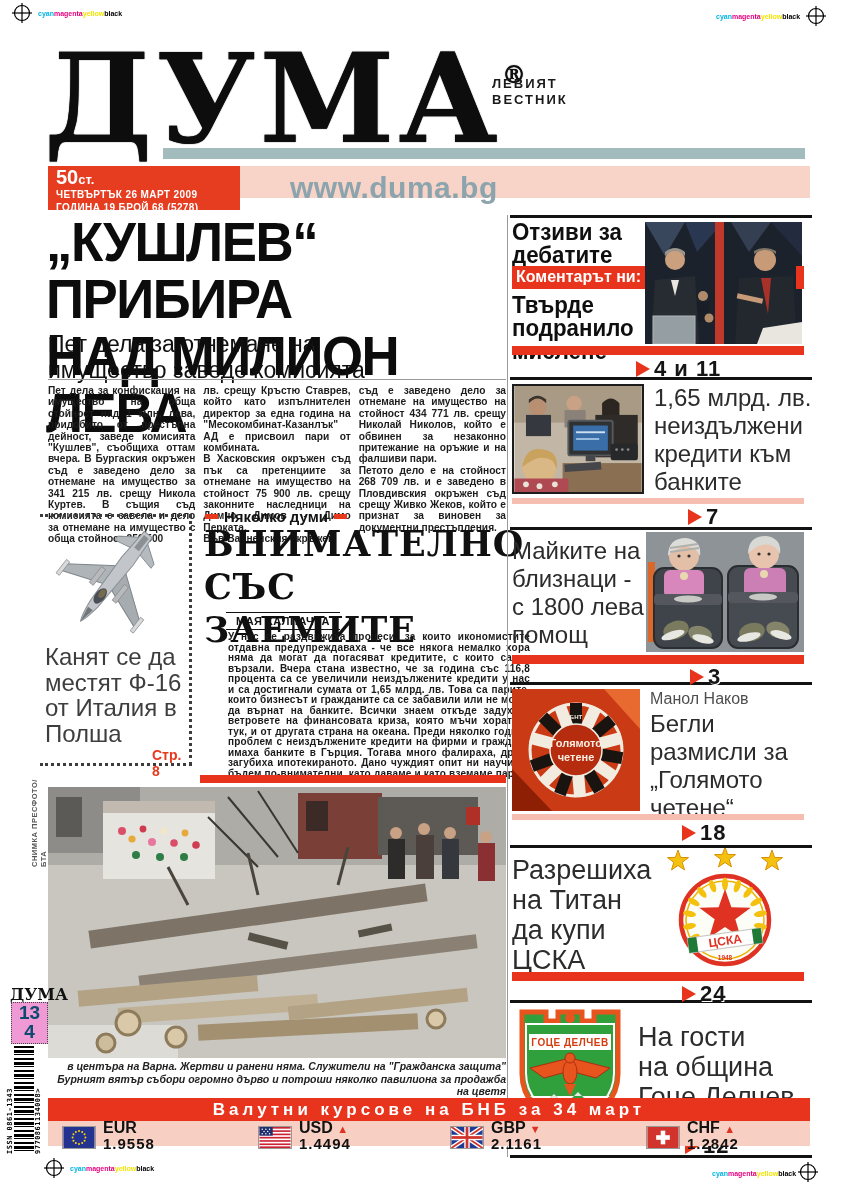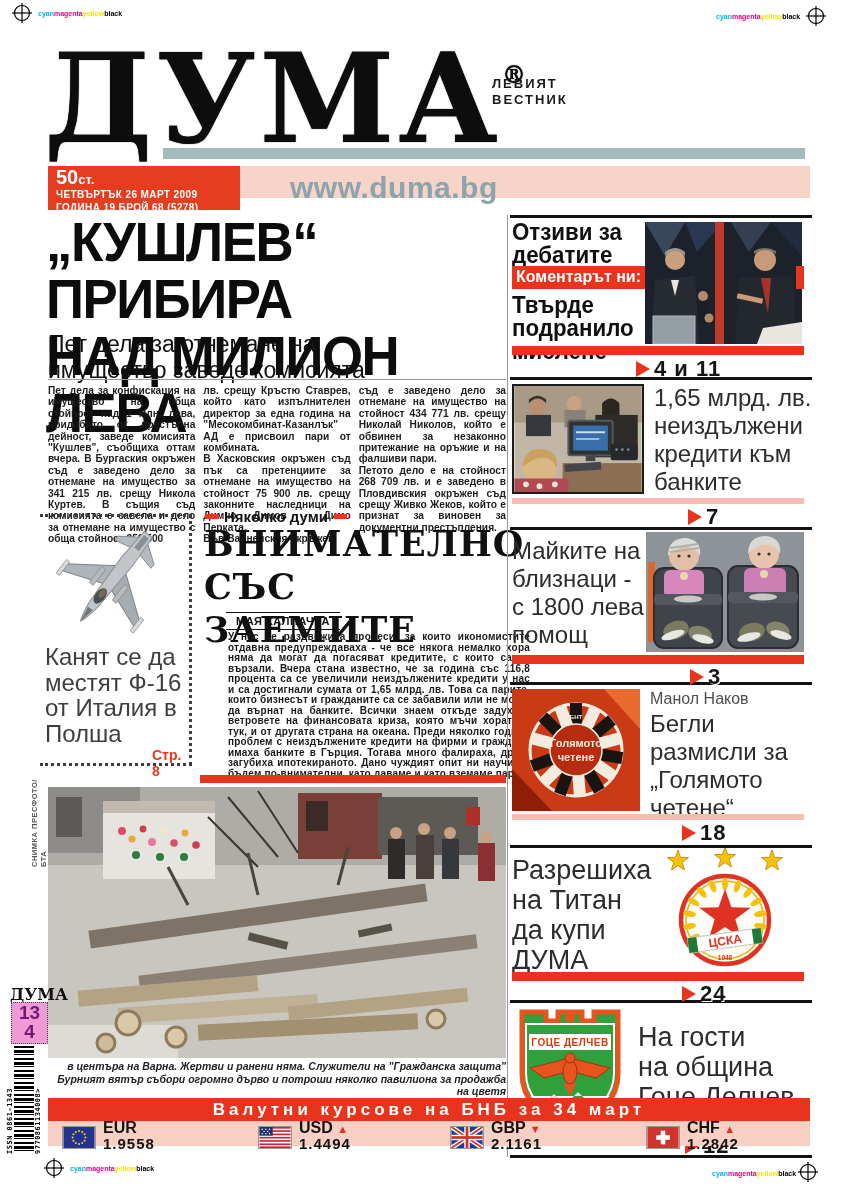--- a/index.html
+++ b/index.html
@@ -90,21 +90,21 @@
   .cur-row { background:#f8cfc3; }
   .cur-cell { position:absolute; top:1px; display:flex; gap:7px; align-items:center; }
   .cur-flag { border:1px solid #999; }
   .cur-code { font-size:16px; font-weight:bold; color:#111; line-height:12px; }
   .cur-val { font-size:15px; font-weight:bold; color:#111; letter-spacing:1px; }
   .trend { color:#e03222; font-size:11px; }
 
   
   .spine-brand { font-family:"DejaVu Serif", serif; font-weight:bold; font-size:16px; }
   .spine-box { background:#f09ad5; border:1.5px dotted #444; text-align:center; }
-  .spine-box .n { font-size:19px; font-weight:bold; line-height:19px; color:#701a75; }
+  .spine-box .n { font-size:19px; font-weight:bold; line-height:19px; color:#0c4a6e; }
   .barcode-wrap { display:flex; }
   .vtext { writing-mode:vertical-rl; transform:rotate(180deg); font-family:"DejaVu Sans Mono", monospace;
            font-size:7px; font-weight:bold; color:#000; letter-spacing:0.5px; }
   .bars { width:20px; height:108px;
           background:repeating-linear-gradient(180deg,#000 0 2px,#fff 2px 4px,#000 4px 7px,#fff 7px 8px,#000 8px 9px,#fff 9px 12px); }
 </style>
 </head>
 <body>
 
 <div id="page">
@@ -423,21 +423,21 @@
 четене“</div>
   <div class="abs pinkbar" style="left:512px;top:814px;width:292px;height:6px"></div>
   <div class="abs pagejump" style="left:682px;top:820px">
     <span class="tri"></span>
     <span class="num">18</span>
   </div>
 
   <div class="abs s-title-lg preline" style="left:512px;top:855px">Разрешиха
 на Титан
 да купи
-ДУМА</div>
+ЦСКА</div>
   <svg class="abs" style="left:648px;top:848px" width="154" height="126" viewBox="0 0 154 126">
     <g fill="#f4c10f" stroke="#d89000" stroke-width="1">
       <polygon points="0,-11 2.6,-3.6 10.5,-3.4 4.2,1.3 6.5,8.9 0,4.5 -6.5,8.9 -4.2,1.3 -10.5,-3.4 -2.6,-3.6" transform="translate(30 13)"></polygon>
       <polygon points="0,-11 2.6,-3.6 10.5,-3.4 4.2,1.3 6.5,8.9 0,4.5 -6.5,8.9 -4.2,1.3 -10.5,-3.4 -2.6,-3.6" transform="translate(77 10)"></polygon>
       <polygon points="0,-11 2.6,-3.6 10.5,-3.4 4.2,1.3 6.5,8.9 0,4.5 -6.5,8.9 -4.2,1.3 -10.5,-3.4 -2.6,-3.6" transform="translate(124 13)"></polygon>
     </g>
     <circle cx="77" cy="72" r="44" fill="#fdfdf8" stroke="#e03222" stroke-width="4.5"></circle>
     <circle cx="77" cy="72" r="39" fill="none" stroke="#e8b400" stroke-width="1.5"></circle>
     <g fill="#f4c10f">
       <ellipse cx="113" cy="72" rx="6.5" ry="3" transform="rotate(150 77 72)"></ellipse>

